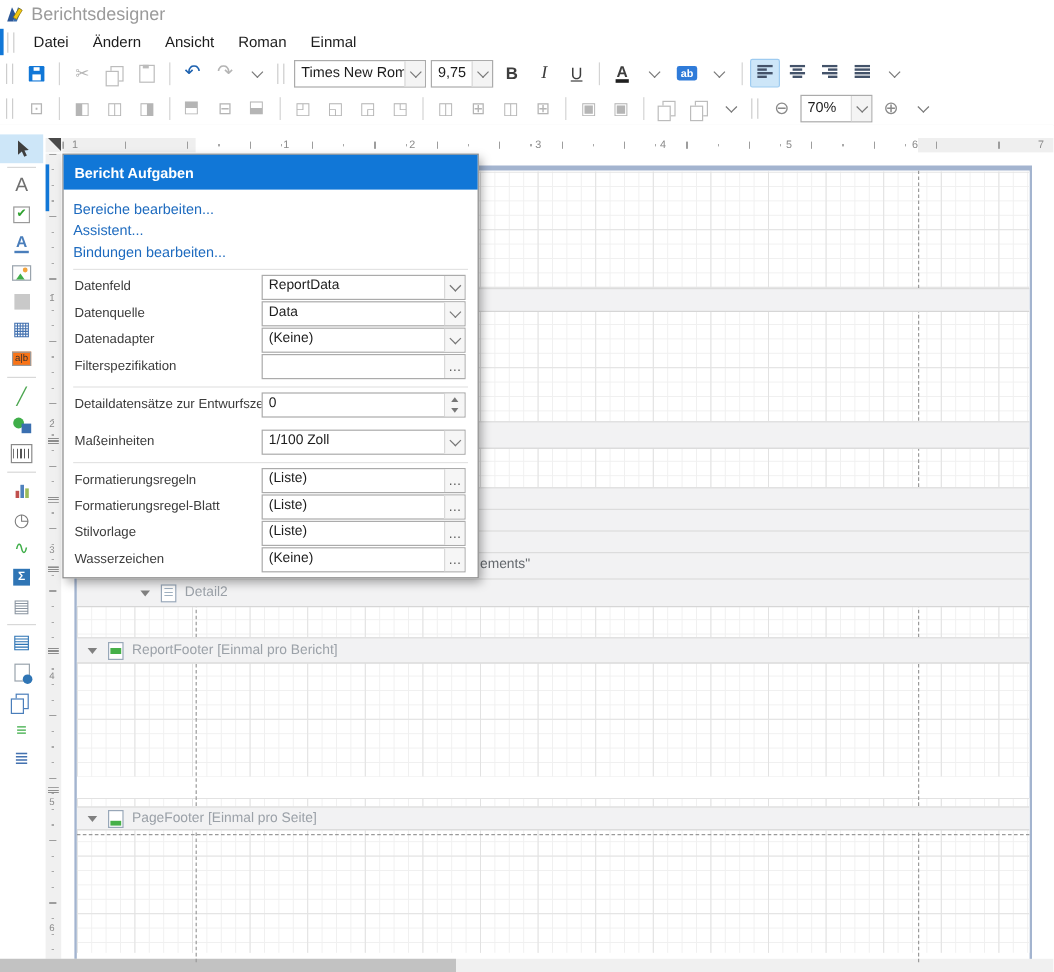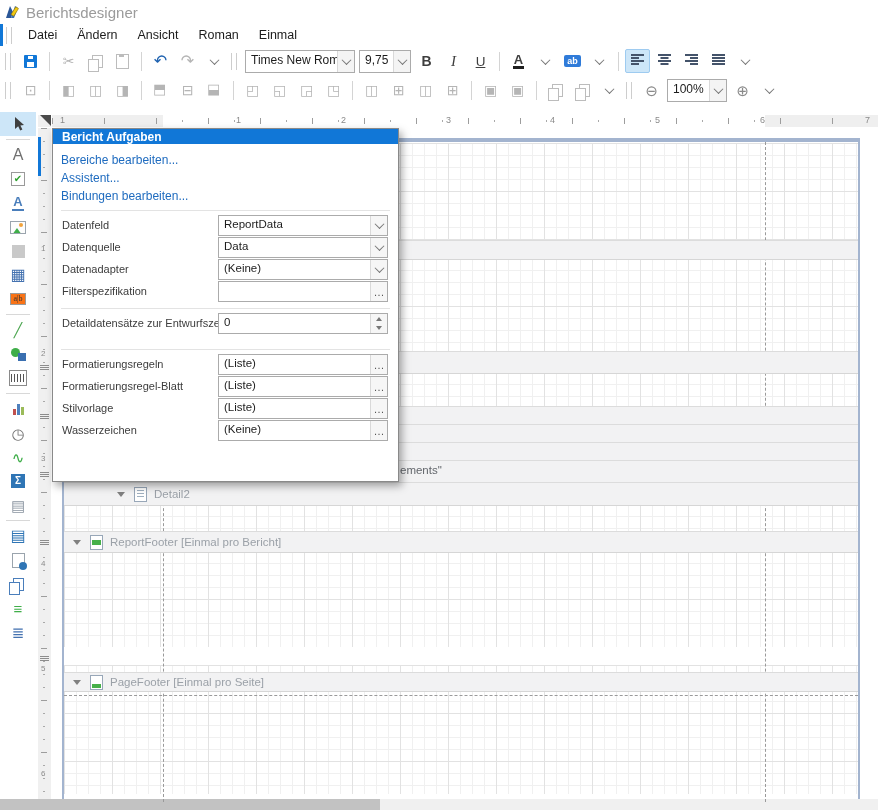--- a/index.html
+++ b/index.html
@@ -34,21 +34,21 @@
   .ic-paste::before{content:"";position:absolute;top:-1px;left:2px;width:5px;height:3px;background:#bcbcbc;}
   .ic-chev{width:6px;height:6px;border-left:1.5px solid #777;border-bottom:1.5px solid #777;transform:rotate(-45deg) translate(1px,-1px);}
   .ic-fontcolor{font-weight:bold;font-size:13px;color:#3e3e3e;border-bottom:3px solid #1f1f1f;line-height:1;padding:0 1px;}
   .ic-highlight{background:#2f7bd9;color:#fff;font-size:9px;font-weight:bold;border-radius:2px;padding:1px 3px;line-height:1.2;}
   .ic-checkbox{width:12px;height:12px;border:1px solid #9a9a9a;background:#fff;color:#2ea12e;font-size:10px;line-height:12px;text-align:center;}
   .ic-richtext{font-weight:bold;font-size:13px;color:#4a7ebb;border-bottom:2px solid #4a7ebb;line-height:1.1;padding:0 1px;}
   .ic-picture{width:14px;height:11px;border:1px solid #9aa4ad;background:#fdfdfd;position:relative;overflow:hidden;}
   .ic-picture::before{content:"";position:absolute;left:1px;bottom:-2px;border-left:5px solid transparent;border-right:5px solid transparent;border-bottom:7px solid #3fae49;}
   .ic-picture::after{content:"";position:absolute;right:2px;top:1px;width:4px;height:4px;border-radius:50%;background:#f2a33c;}
   .ic-panel{width:13px;height:13px;background:#c9c9c9;}
-  .ic-comb{border:1px solid #9a9a9a;font-size:8px;color:#333;padding:1px 2px;line-height:1;background:#f97316;font-family:Liberation Serif, serif;}
+  .ic-comb{border:1px solid #9a9a9a;font-size:8px;color:#333;padding:1px 2px;line-height:1;background:#f97316;}
   .ic-shape{position:relative;width:15px;height:14px;}
   .ic-shape::before{content:"";position:absolute;left:0;top:1px;width:9px;height:9px;border-radius:50%;background:#3fae49;}
   .ic-shape::after{content:"";position:absolute;right:0;bottom:0;width:8px;height:8px;background:#3a6fb0;}
   .ic-barcode{width:14px;height:12px;border:1px solid #8a8a8a;background:repeating-linear-gradient(to right,#555 0 1px,transparent 1px 3px);background-size:100% 8px;background-position:center;background-repeat:no-repeat;background-origin:content-box;padding:1px;}
   .ic-chart{display:flex;align-items:flex-end;height:12px;gap:1px;}
   .ic-chart i{display:block;width:3px;}
   .ic-sigma{width:14px;height:14px;background:#2f75b5;color:#fff;font-size:10px;font-weight:bold;text-align:center;line-height:14px;}
   .ic-pageinfo{position:relative;width:11px;height:13px;border:1px solid #9aa4ad;background:#fff;}
   .ic-pageinfo::after{content:"";position:absolute;right:-3px;bottom:-3px;width:8px;height:8px;border-radius:50%;background:#2f75b5;}
   .ic-subreport{position:relative;width:9px;height:11px;border:1px solid #4a7ebb;background:#fff;}
@@ -91,21 +91,21 @@
   .cap-tri{width:0;height:0;border-left:4px solid transparent;border-right:4px solid transparent;border-top:5px solid #808080;margin-right:0;}
   .cap-ic{width:11px;height:13px;border:1px solid #98a7b8;background:#fff;position:relative;margin:0 7px 0 9px;}
   .cap-ic.lines::after{content:"";position:absolute;left:2px;right:2px;top:2px;height:8px;background:repeating-linear-gradient(to bottom,#9fb0c0 0 1px,transparent 1px 3px);}
   .cap-ic.green::after{content:"";position:absolute;left:1px;right:1px;top:4px;height:5px;background:#46b049;}
   .cap-ic.greenb::after{content:"";position:absolute;left:1px;right:1px;bottom:1px;height:4px;background:#46b049;}
   .vguide{position:absolute;top:0;bottom:0;width:0;border-left:1px dashed #9a9a9a;z-index:1;}
   .hguide{position:absolute;left:0;right:0;height:0;border-top:1px dashed #9a9a9a;z-index:1;}
   .partial-label{position:absolute;left:336px;top:3px;color:#63676c;font-size:11.5px;}
   
   .popup{position:absolute;left:52px;top:24px;width:345px;height:352px;background:#fff;border:1px solid #898989;box-shadow:3px 4px 8px rgba(0,0,0,.35);z-index:10;}
-  .popup-header{height:15px;background:#1177d7;color:#fff;font-weight:bold;font-size:12px;display:flex;align-items:center;padding-left:9px;}
+  .popup-header{height:29px;background:#1177d7;color:#fff;font-weight:bold;font-size:12px;display:flex;align-items:center;padding-left:9px;}
   .popup-body{padding:7px 8px 0 8px;}
   .plink{display:block;color:#1e6bbf;font-size:12px;line-height:18px;text-decoration:none;}
   .psep{border-top:1px solid #e3e3e3;margin:5px 0 4px 0;}
   .pgap{height:9px;}
   .prow{position:relative;height:22px;}
   .prow .plabel{position:absolute;left:1px;top:4px;font-size:11px;color:#3c3c3c;white-space:nowrap;}
   .peditor{position:absolute;right:2px;top:0;width:168px;height:19px;border:1px solid #ababab;background:#fff;display:flex;align-items:stretch;}
   .peditor .val{flex:1;font-size:11.5px;padding:2px 0 0 5px;white-space:nowrap;overflow:hidden;color:#1c1c1c;}
   .peditor .ebtn{width:16px;display:flex;align-items:center;justify-content:center;background:#f6f6f6;border-left:1px solid #d9d9d9;font-size:11px;color:#555;}
   .spincol{width:16px;display:flex;flex-direction:column;border-left:1px solid #d9d9d9;}
@@ -304,21 +304,21 @@
       <span class="ic-copy"></span>
     </span>
     <span class="tbtn">
       <span class="ic-chev"></span>
     </span>
     <span class="grip"></span>
     <span class="tbtn">
       <span class="glyph" style="color: rgb(138, 138, 138); font-size: 15px;">⊖</span>
     </span>
     <div class="combo" style="width: 58px;">
-      <span class="val">100%</span>
+      <span class="val">70%</span>
       <span class="cbtn">
         <span class="ic-chev"></span>
       </span>
     </div>
     <span class="tbtn">
       <span class="glyph" style="color: rgb(138, 138, 138); font-size: 15px;">⊕</span>
     </span>
     <span class="tbtn">
       <span class="ic-chev"></span>
     </span>
@@ -518,20 +518,29 @@
               <span>
                 <i class="tri-up"></i>
               </span>
               <span>
                 <i class="tri-dn"></i>
               </span>
             </span>
           </div>
         </div>
         <div class="pgap"></div>
+        <div class="prow">
+          <span class="plabel">Maßeinheiten</span>
+          <div class="peditor">
+            <span class="val">1/100 Zoll</span>
+            <span class="ebtn">
+              <span class="ic-chev"></span>
+            </span>
+          </div>
+        </div>
         <div class="psep"></div>
         <div class="prow">
           <span class="plabel">Formatierungsregeln</span>
           <div class="peditor">
             <span class="val">(Liste)</span>
             <span class="ebtn">…</span>
           </div>
         </div>
         <div class="prow">
           <span class="plabel">Formatierungsregel-Blatt</span>

